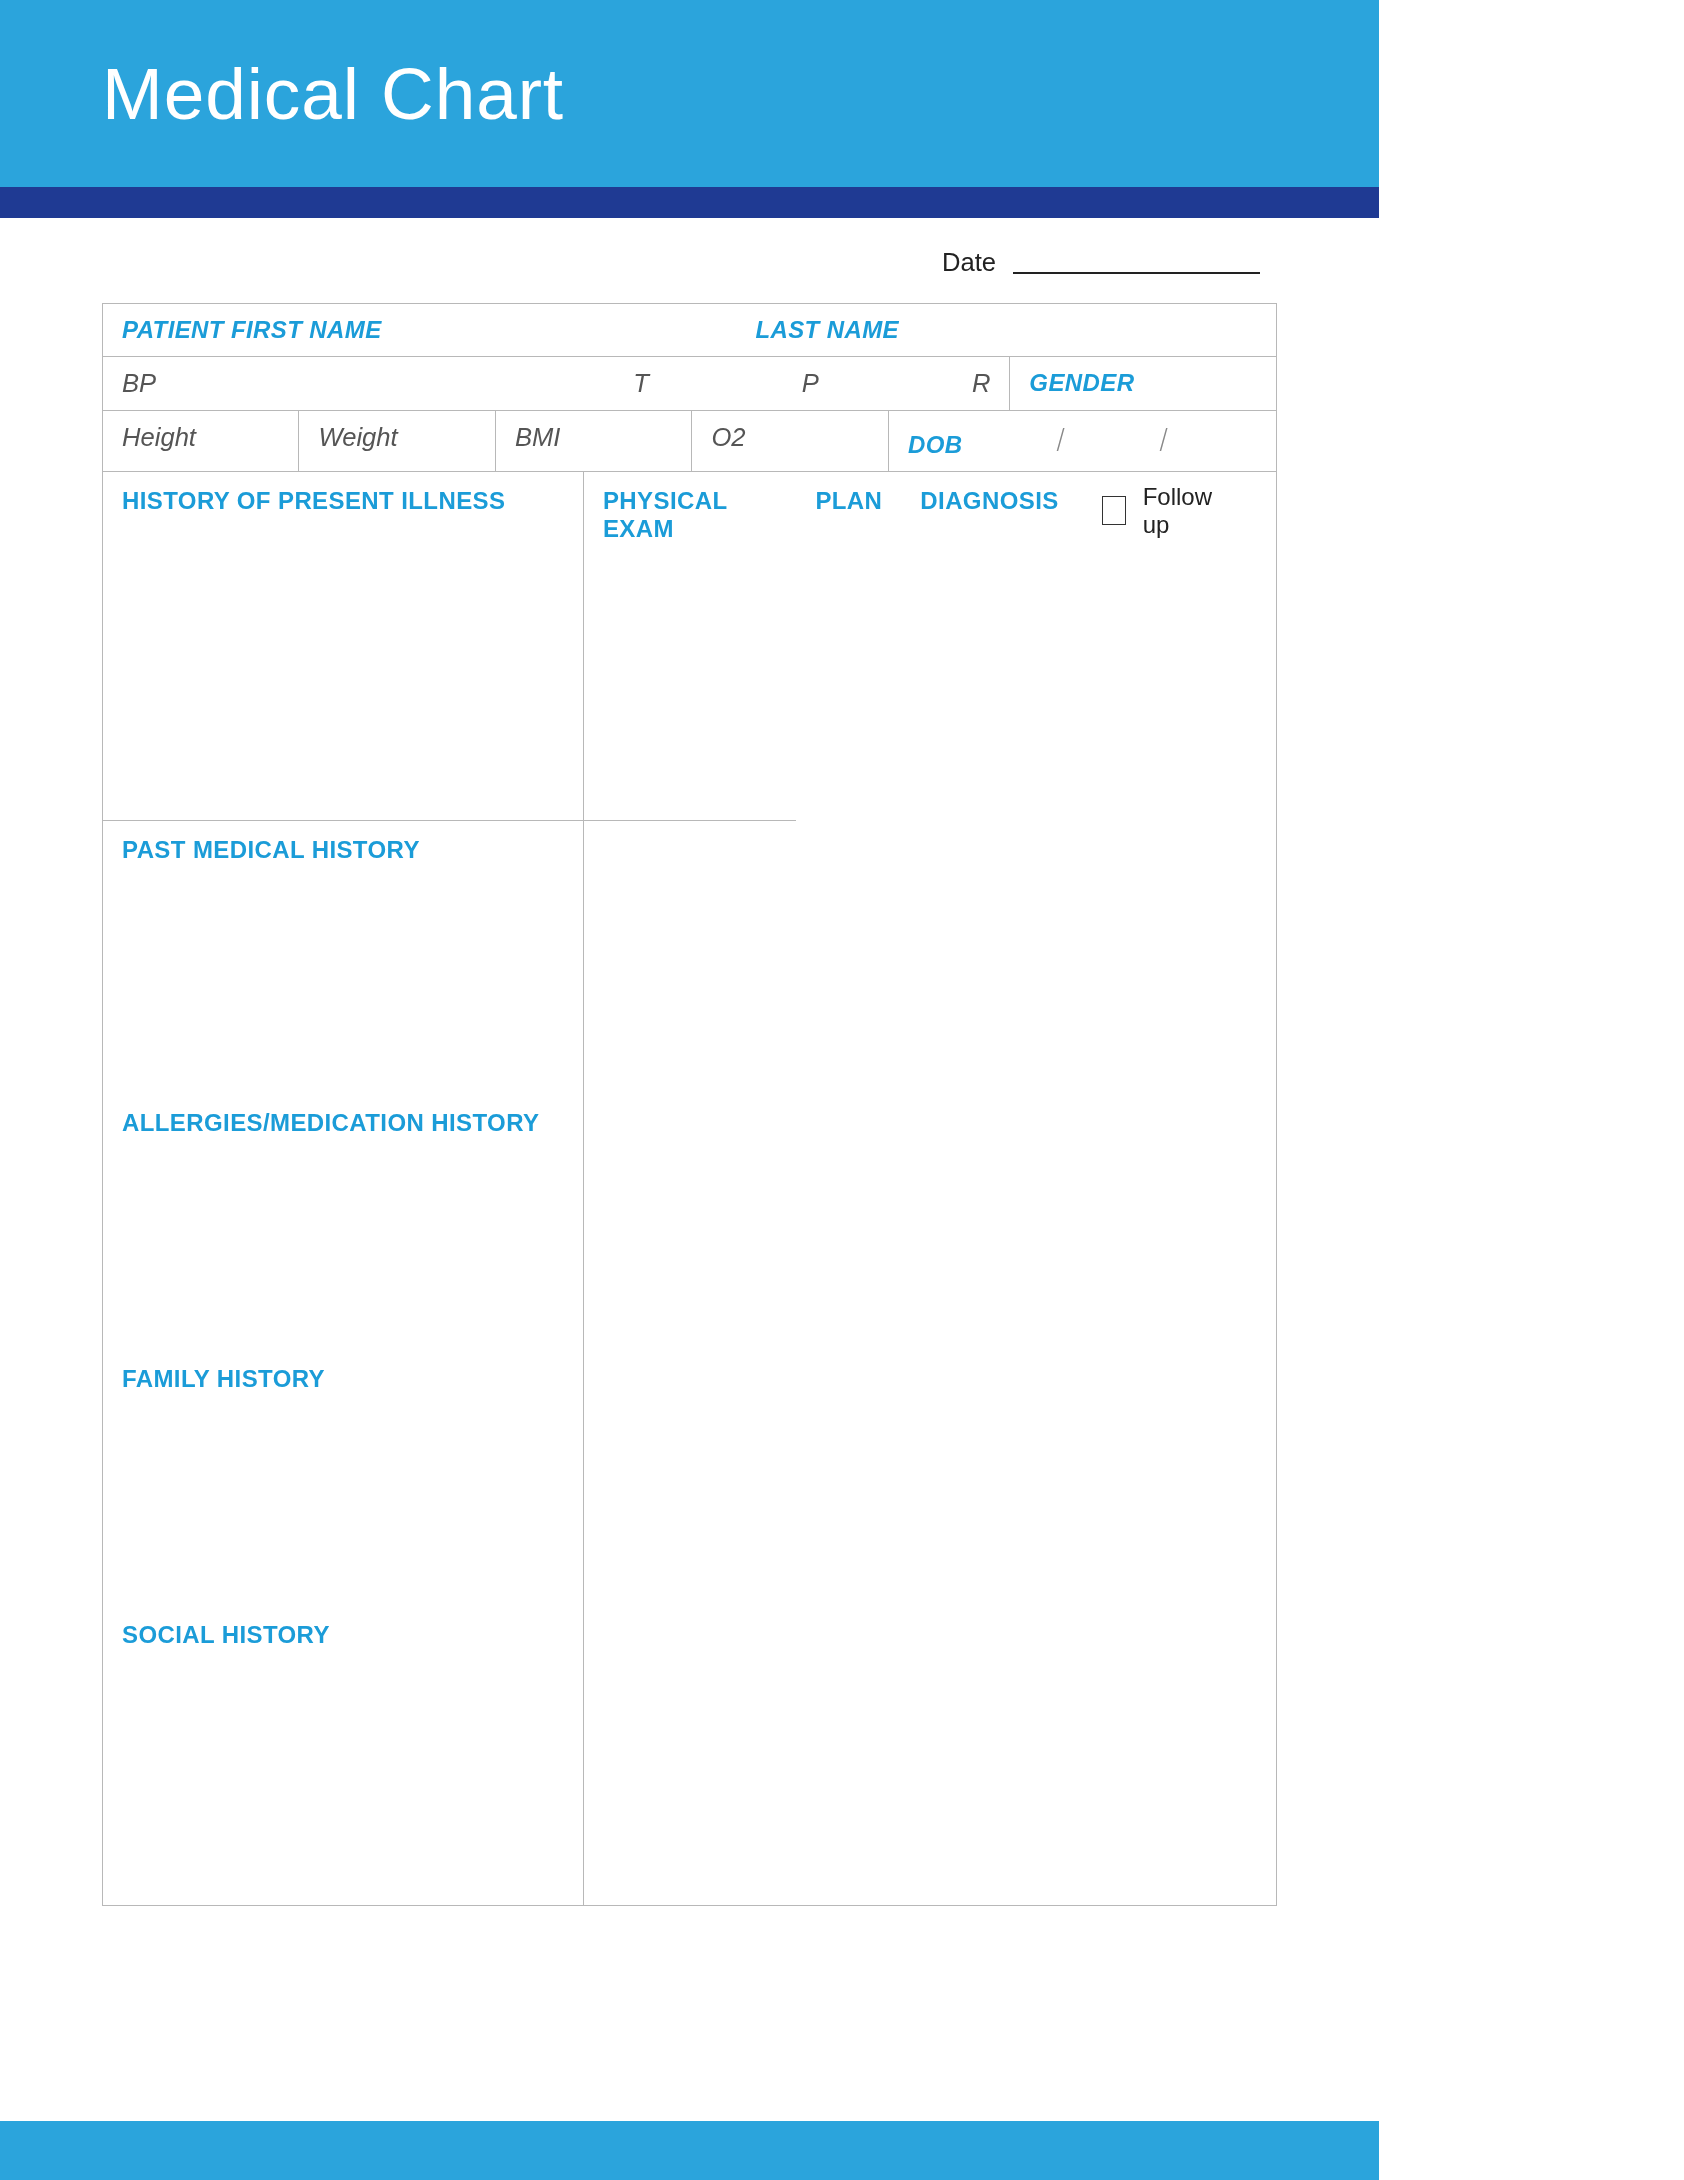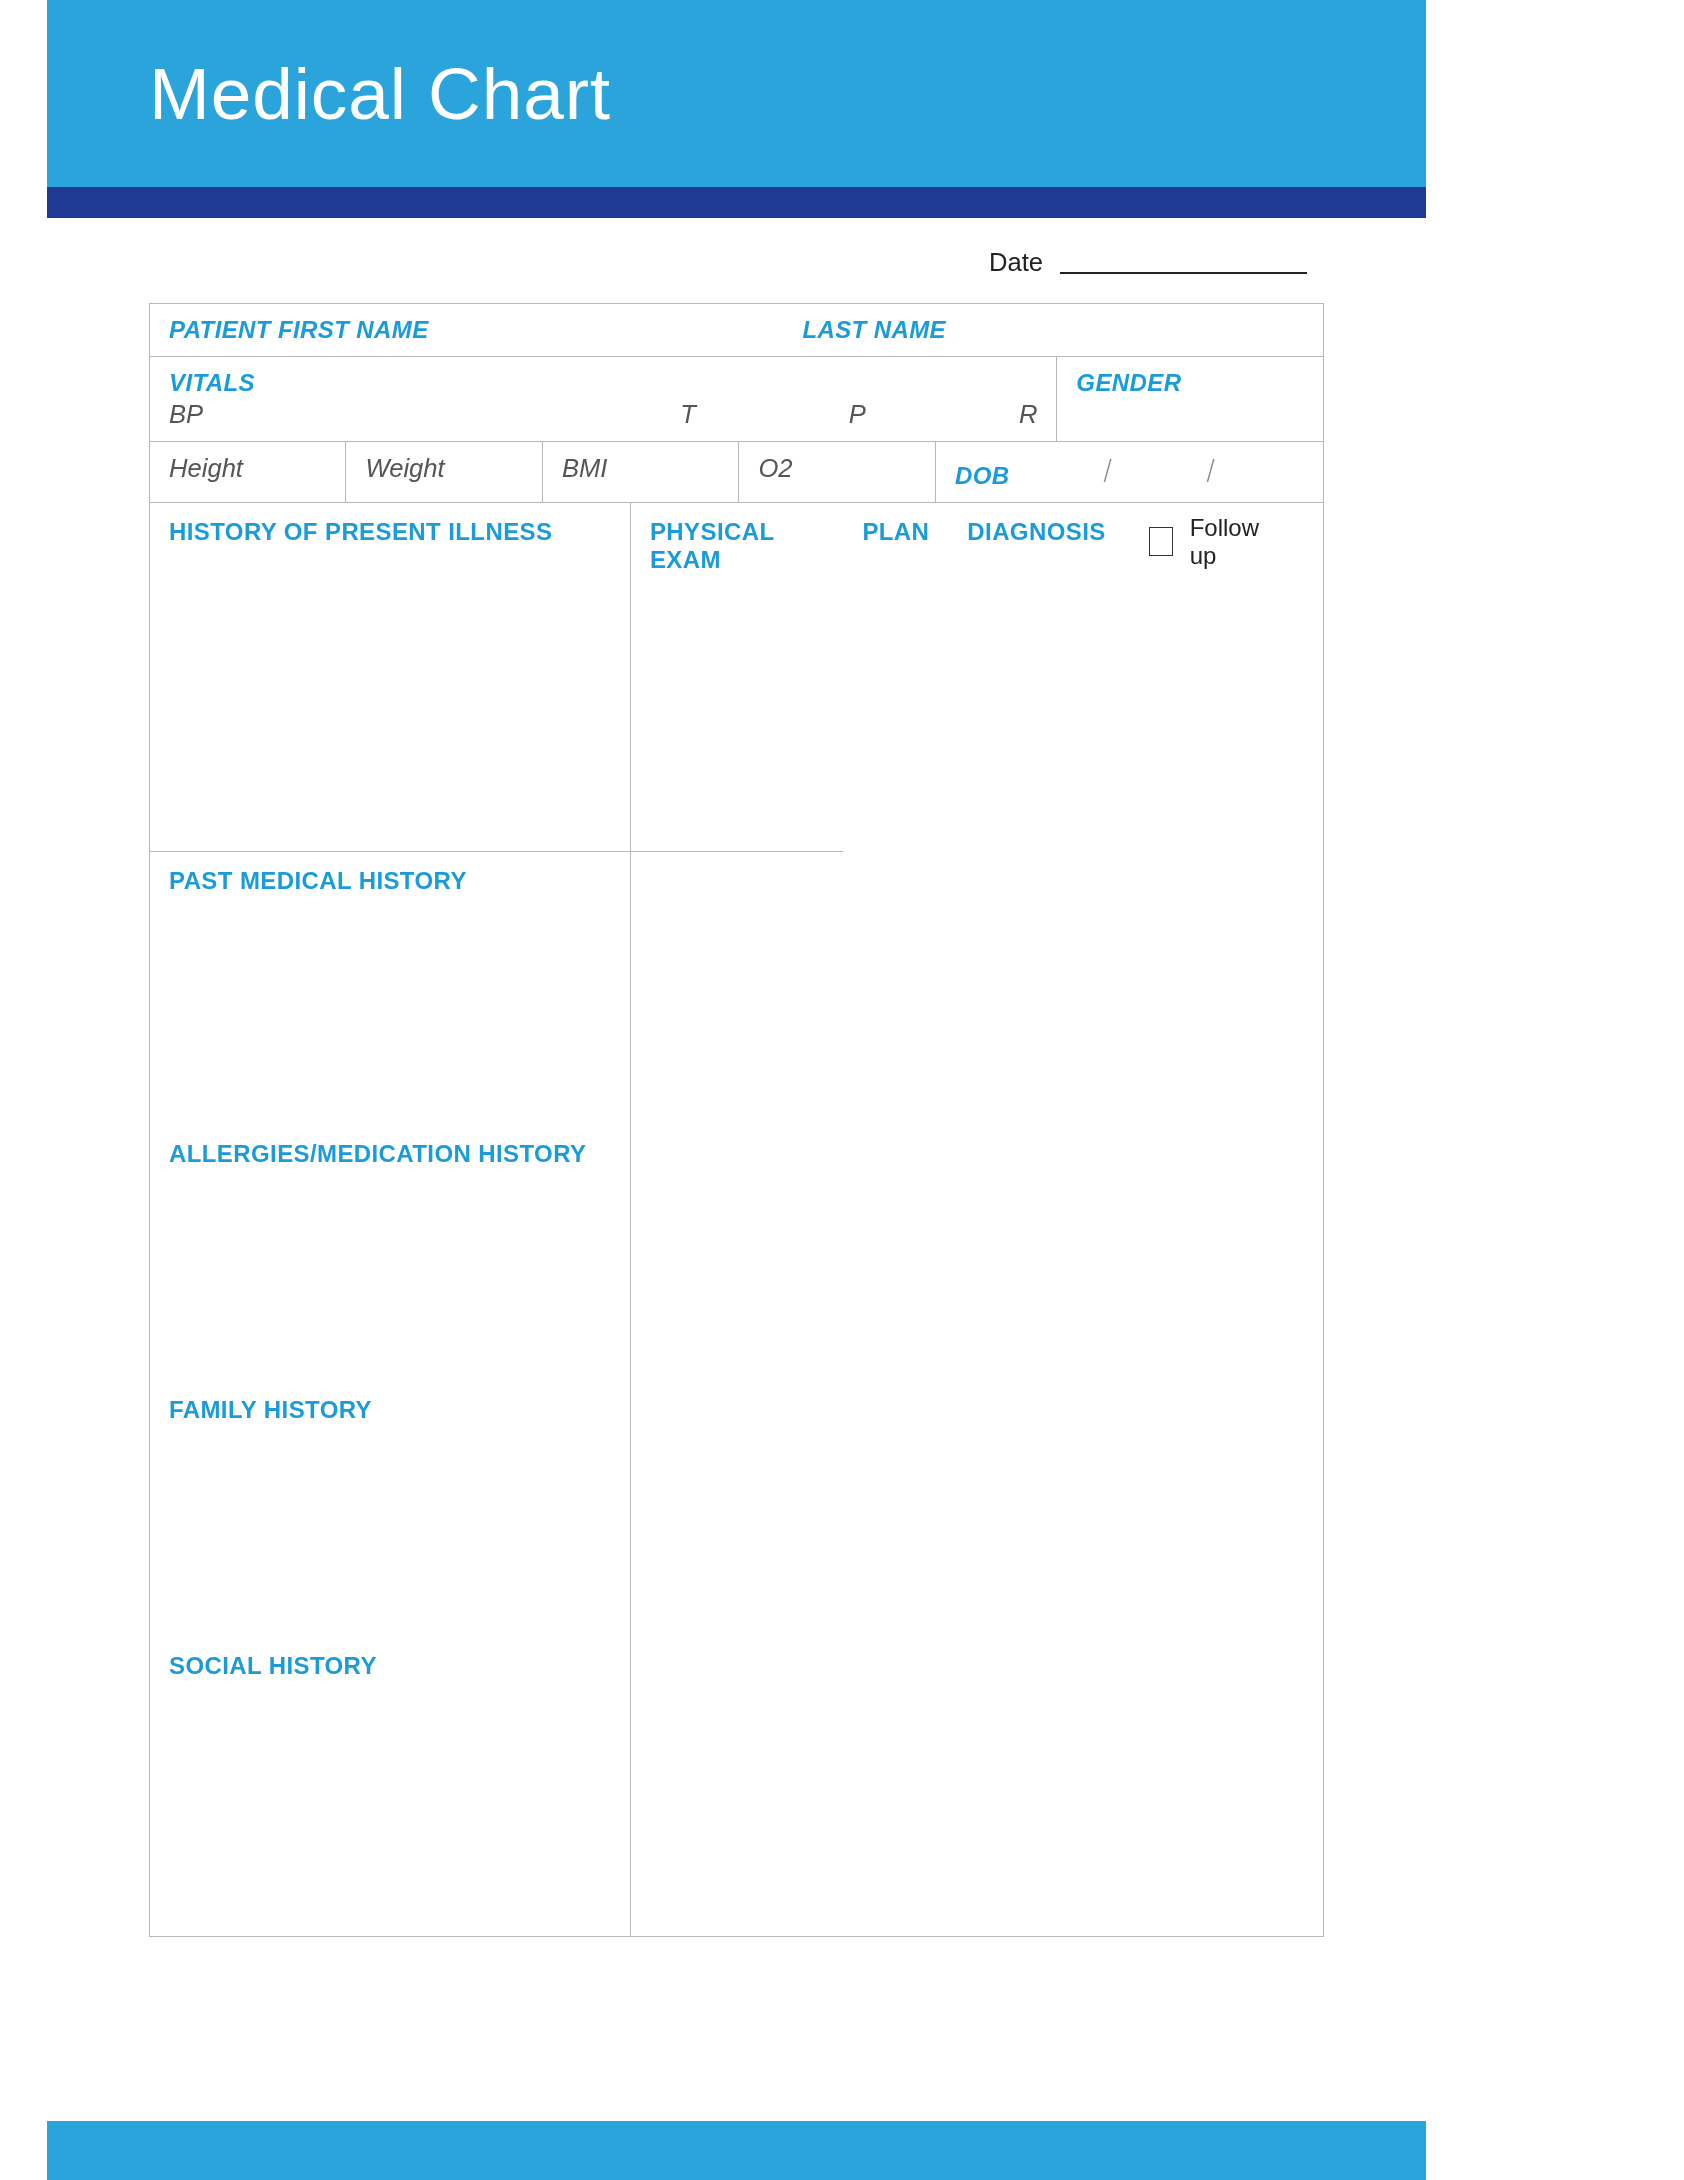--- a/index.html
+++ b/index.html
@@ -7,21 +7,20 @@
   body {
     font-family: "Helvetica Neue", Helvetica, Arial, sans-serif;
     background: #fff;
     color: #333;
   }
   .page {
     width: 1379px;
     min-height: 2181px;
     position: relative;
     background: #fff;
-    margin-left: 47px;
   }
   .header-band {
     background: #2ba4dc;
     height: 187px;
     padding-left: 102px;
     display: flex;
     align-items: center;
   }
   .header-band h1 {
     color: #fff;
@@ -168,21 +167,20 @@
         <div class="cell first">
           <span class="hlabel">PATIENT FIRST NAME</span>
         </div>
         <div class="cell">
           <span class="hlabel">LAST NAME</span>
         </div>
       </div>
 
       <div class="row vitals1">
         <div class="cell vitals-left">
-          <span class="hlabel">VITALS</span>
           <div class="abbr-row">
             <span style="margin-right:324px">BP</span>
             <span>T</span>
             <span>P</span>
             <span>R</span>
           </div>
         </div>
         <div class="cell gender-cell">
           <span class="hlabel">GENDER</span>
         </div>

